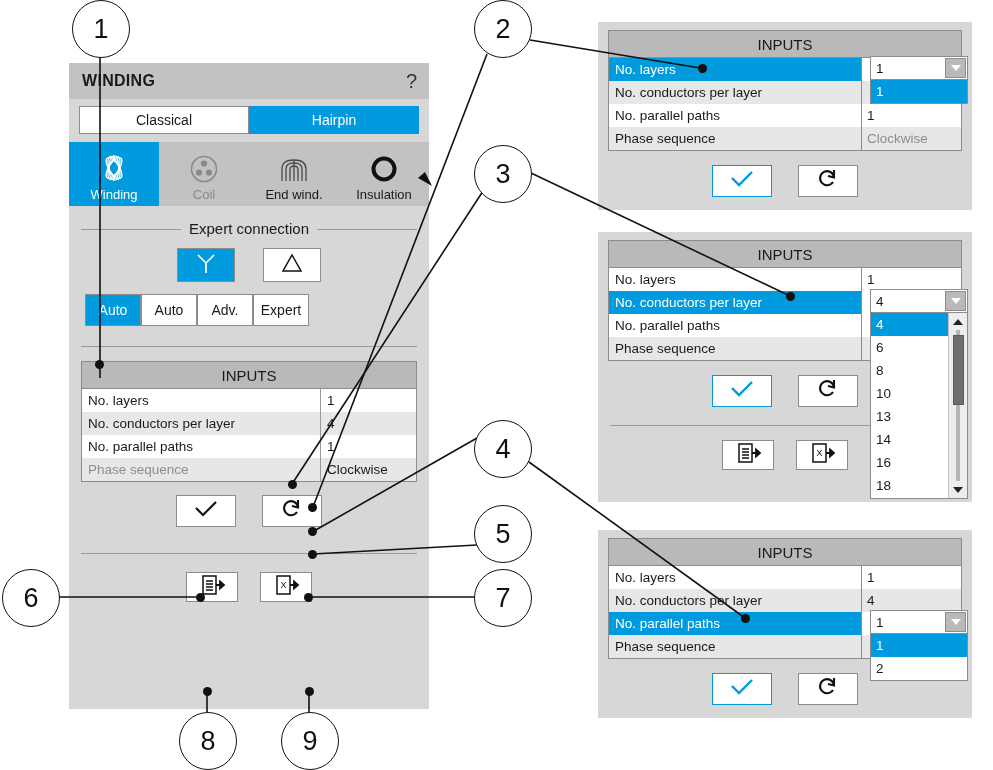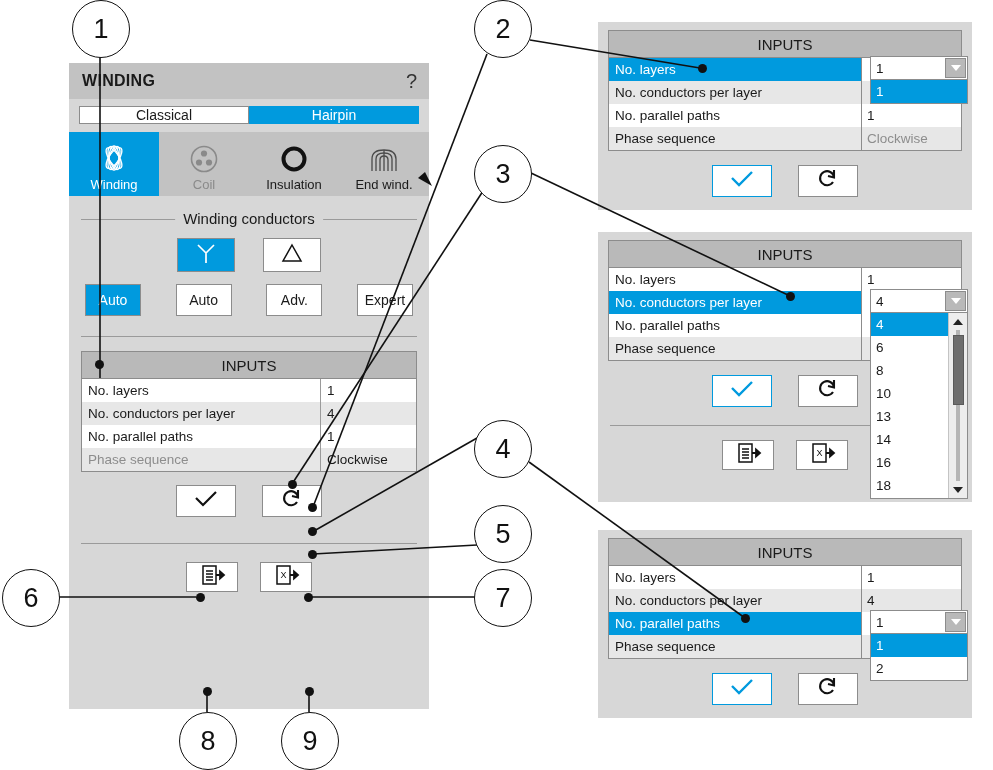--- a/index.html
+++ b/index.html
@@ -17,21 +17,21 @@
               pointer-events:none;}
 
   
   #winding-panel{left:69px;top:63px;width:360px;height:646px;background:#d7d7d7;z-index:10;}
   .title-bar{height:36px;background:#c2c2c2;display:flex;align-items:center;
              justify-content:space-between;padding:0 12px 0 13px;box-sizing:border-box;}
   .title-bar .ttl{font-size:16px;font-weight:bold;letter-spacing:.3px;color:#1a1a1a;}
   .title-bar .help{font-size:20px;color:#333;line-height:1;}
 
   .seg-row{display:flex;margin:7px 10px 0 10px;}
-  .seg{flex:1;height:18px;border:1.4px solid #8c8c8c;box-sizing:border-box;
+  .seg{flex:1;height:28px;border:1.4px solid #8c8c8c;box-sizing:border-box;
        display:flex;align-items:center;justify-content:center;font-size:14px;background:#fff;}
   .seg.active{background:#009ade;color:#fff;border-color:#009ade;}
 
   .tabbar{display:flex;margin-top:8px;height:64px;background:#c2c2c2;}
   .tab{flex:1;display:flex;flex-direction:column;align-items:center;justify-content:flex-end;
        padding-bottom:4px;box-sizing:border-box;font-size:13px;color:#4a4a4a;}
   .tab.active{background:#009ade;color:#fff;}
   .tab .glyph{height:36px;display:flex;align-items:center;justify-content:center;}
   .tab .lbl{line-height:15px;}
   .tab.dim{color:#8a8a8a;}
@@ -41,21 +41,21 @@
   .group{margin:16px 12px 0 12px;position:relative;height:14px;}
   .group .line{position:absolute;left:0;right:0;top:7px;height:1px;background:#9a9a9a;}
   .group .cap{position:absolute;left:50%;transform:translateX(-50%);top:-2px;
               background:#d7d7d7;padding:0 8px;font-size:15px;color:#1a1a1a;white-space:nowrap;}
 
   .btn-row{display:flex;justify-content:center;gap:28px;margin-top:12px;}
   .sqbtn{width:58px;height:34px;border:1.6px solid #8c8c8c;background:#fff;box-sizing:border-box;
          display:flex;align-items:center;justify-content:center;}
   .sqbtn.active{background:#009ade;border-color:#8c8c8c;}
 
-  .mode-row{display:flex;justify-content:space-between;margin:12px 16px 16px 16px;}
+  .mode-row{display:flex;margin:12px 16px 16px 16px;}
   .modebtn{width:56px;height:32px;border:1.6px solid #8c8c8c;background:#fff;box-sizing:border-box;
            display:flex;align-items:center;justify-content:center;font-size:14px;color:#1a1a1a;}
   .modebtn.active{background:#009ade;color:#fff;}
 
   .hr{height:1px;background:#9a9a9a;margin:20px 12px 0 12px;}
 
   
   .inputs{border:1.4px solid #8c8c8c;box-sizing:border-box;background:#fff;}
   .inputs .hdr{height:26px;background:#b9b9b9;display:flex;align-items:center;
                justify-content:center;font-size:15px;color:#1a1a1a;
@@ -229,45 +229,45 @@
           <circle cx="15" cy="9.5" r="3.1" fill="#8a8a8a"></circle>
           <circle cx="10" cy="18.5" r="3.1" fill="#8a8a8a"></circle>
           <circle cx="20" cy="18.5" r="3.1" fill="#8a8a8a"></circle>
         </svg>
       </div>
       <div class="lbl">Coil</div>
     </div>
 
     <div class="tab dark">
       <div class="glyph">
-        <svg width="30" height="30" viewBox="0 0 30 30">
-          <circle cx="15" cy="15" r="10.5" fill="none" stroke="#111" stroke-width="4"></circle>
-        </svg>
-      </div>
-      <div class="lbl">Insulation</div>
-    </div>
-
-    <div class="tab dark">
-      <div class="glyph">
         <svg width="32" height="30" viewBox="0 0 32 30">
           <g fill="none" stroke="#4a4a4a" stroke-width="1.3">
             <path d="M4,27 L4,15 Q4,6 16,6 Q28,6 28,15 L28,27"></path>
             <path d="M8,27 L8,15 Q8,9 16,9 Q24,9 24,15 L24,27"></path>
             <path d="M12,27 L12,16 Q12,12 16,12 Q20,12 20,16 L20,27"></path>
             <path d="M16,27 L16,6"></path>
           </g>
         </svg>
       </div>
       <div class="lbl">End wind.</div>
     </div>
+
+    <div class="tab dark">
+      <div class="glyph">
+        <svg width="30" height="30" viewBox="0 0 30 30">
+          <circle cx="15" cy="15" r="10.5" fill="none" stroke="#111" stroke-width="4"></circle>
+        </svg>
+      </div>
+      <div class="lbl">Insulation</div>
+    </div>
   </div>
 
   <div class="group">
     <div class="line"></div>
-    <div class="cap">Winding conductors</div>
+    <div class="cap">Expert connection</div>
   </div>
   <div class="btn-row">
     <div class="sqbtn active">
       <span>
         <svg width="22" height="22" viewBox="0 0 22 22">
             <path d="M11,21 L11,11 M11,11 L3,3 M11,11 L19,3" stroke="#ffffff" stroke-width="1.7" fill="none"></path>
           </svg>
       </span>
     </div>
     <div class="sqbtn">

